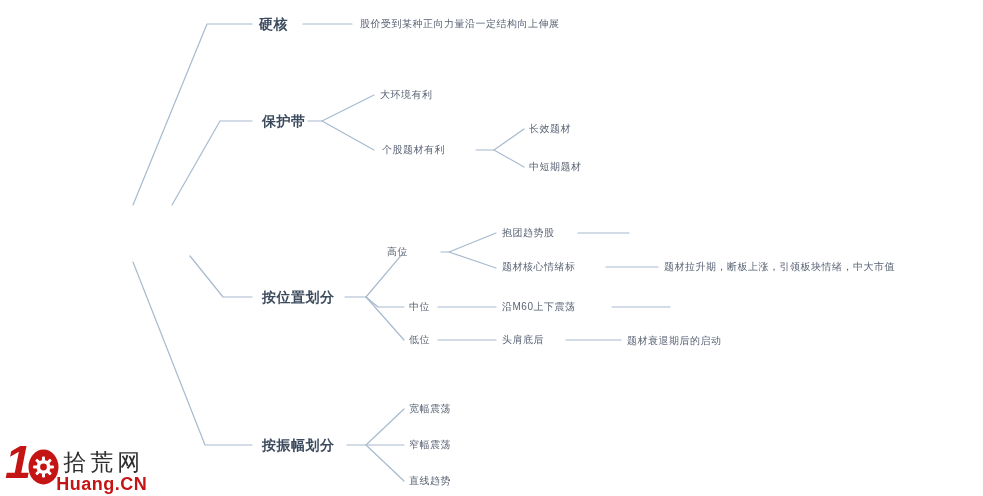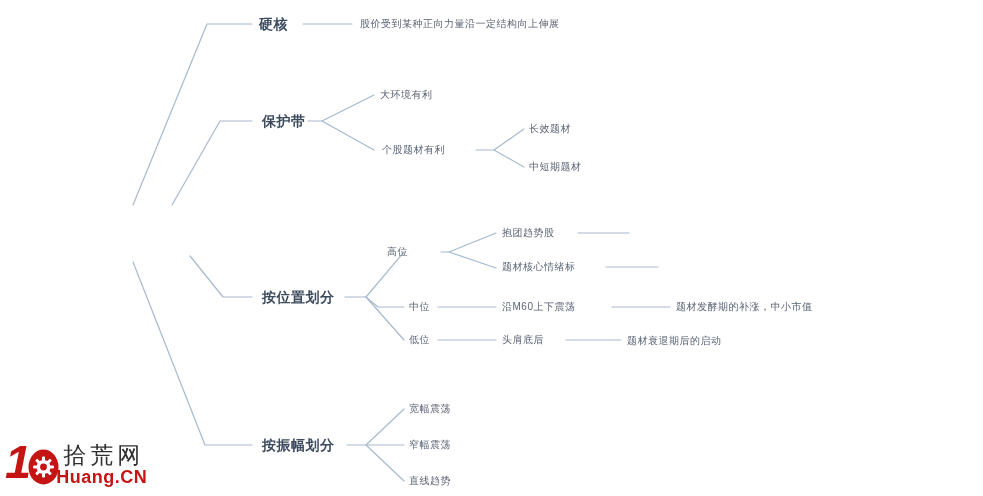--- a/index.html
+++ b/index.html
@@ -7,21 +7,21 @@
   #canvas{position:relative;width:983px;height:496px;background:#ffffff;overflow:hidden;}
   #wires{position:absolute;left:0;top:0;}
   .node{position:absolute;transform:translateY(-50%);white-space:nowrap;line-height:1;}
   .root{font-size:26px;font-weight:bold;letter-spacing:1.5px;color:#3d4b63;}
   .branch{font-size:14px;font-weight:bold;letter-spacing:0.5px;color:#3c4a5e;text-align:right;}
   .leaf{font-size:10px;letter-spacing:0.5px;color:#596374;}
   
   .logo{position:absolute;left:5px;top:440px;display:flex;align-items:flex-start;}
   .logo-one{font-size:47px;font-weight:bold;font-style:italic;color:#c41414;line-height:0.92;letter-spacing:-2px;}
   .logo-gear{margin-left:-1px;margin-top:9px;}
-  .logo-textcol{margin-left:4px;margin-top:4px;}
+  .logo-textcol{margin-left:4px;margin-top:11px;}
   .logo-cn{font-size:23px;color:#2e2e2e;letter-spacing:4px;line-height:1;}
   .logo-en{font-size:18px;font-weight:bold;color:#c41414;line-height:1;margin-top:1px;margin-left:-7px;letter-spacing:0.5px;}
 </style>
 </head>
 <body>
 
 <div id="canvas">
 
   <svg id="wires" width="983" height="496" viewBox="0 0 983 496">
     <g fill="none" stroke="#a7bace" stroke-width="1.2" stroke-linejoin="round" stroke-linecap="round">
@@ -65,23 +65,23 @@
   <div class="node branch" style="left:262px;top:121px">保护带</div>
   <div class="node leaf" style="left:380px;top:95px">大环境有利</div>
   <div class="node leaf" style="left:382px;top:150px">个股题材有利</div>
   <div class="node leaf" style="left:529px;top:129px">长效题材</div>
   <div class="node leaf" style="left:529px;top:167px">中短期题材</div>
 
   <div class="node branch" style="left:262px;top:297px">按位置划分</div>
   <div class="node leaf" style="left:387px;top:252px">高位</div>
   <div class="node leaf" style="left:502px;top:233px">抱团趋势股</div>
   <div class="node leaf" style="left:502px;top:267px">题材核心情绪标</div>
+  <div class="node leaf" style="left:664px;top:267px">题材拉升期，断板上涨，引领板块情绪，中大市值</div>
   <div class="node leaf" style="left:409px;top:307px">中位</div>
   <div class="node leaf" style="left:502px;top:307px">沿M60上下震荡</div>
-  <div class="node leaf" style="left:676px;top:307px">题材发酵期的补涨，中小市值</div>
   <div class="node leaf" style="left:409px;top:340px">低位</div>
   <div class="node leaf" style="left:502px;top:340px">头肩底后</div>
   <div class="node leaf" style="left:627px;top:341px">题材衰退期后的启动</div>
 
   <div class="node branch" style="left:262px;top:445px">按振幅划分</div>
   <div class="node leaf" style="left:409px;top:409px">宽幅震荡</div>
   <div class="node leaf" style="left:409px;top:445px">窄幅震荡</div>
   <div class="node leaf" style="left:409px;top:481px">直线趋势</div>
 
   <div class="logo">

